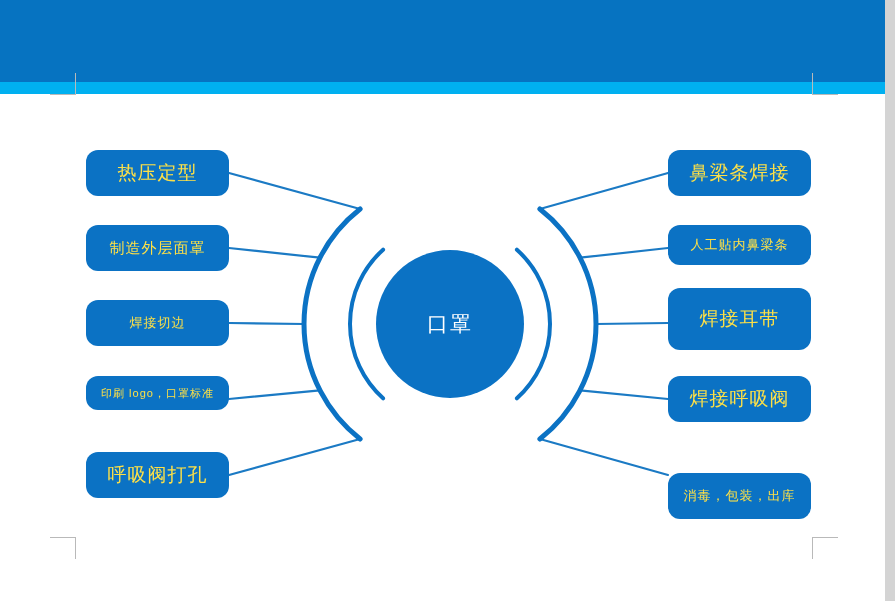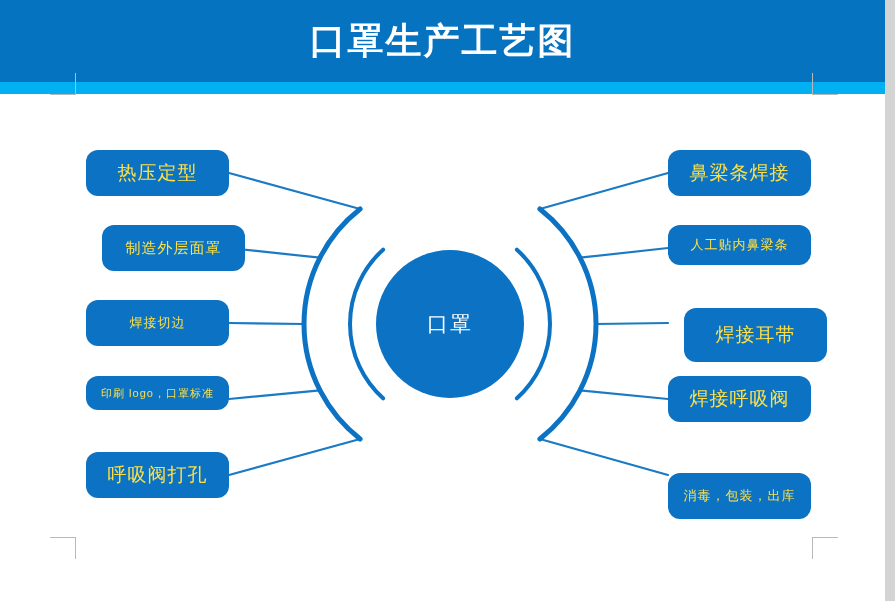--- a/index.html
+++ b/index.html
@@ -98,21 +98,21 @@
     border-radius: 12px;
     color: #fde047;
     display: flex;
     align-items: center;
     justify-content: center;
     white-space: nowrap;
     letter-spacing: 1px;
     box-sizing: border-box;
   }
   .node.size-lg  { font-size: 19px; }
-  .node.size-md  { font-size: 15px; margin-left: 16px; }
+  .node.size-md  { font-size: 15px; }
   .node.size-sm  { font-size: 13px; }
   .node.size-xs  { font-size: 11px; }
 
   #center-node {
     position: absolute;
     left: 376px;
     top: 250px;
     width: 148px;
     height: 148px;
     border-radius: 50%;
@@ -125,21 +125,20 @@
     letter-spacing: 2px;
     font-family: Liberation Mono, monospace;
   }
 </style>
 </head>
 <body>
 
 <div id="page">
 
   <div id="header-band"></div>
-  <div id="header-title">口罩生产工艺图</div>
   <div id="header-accent"></div>
   <div id="page-right-edge"></div>
 
   <div class="corner" id="corner-tl">
     <i class="h"></i>
       <i class="v"></i>
   </div>
   <div class="corner" id="corner-tr">
     <i class="h"></i>
       <i class="v"></i>
@@ -193,21 +192,21 @@
       </div>
       <div class="node size-lg" style="left: 86px; top: 452px; width: 143px; height: 46px;">
         <span>呼吸阀打孔</span>
       </div>
       <div class="node size-lg" style="left: 668px; top: 150px; width: 143px; height: 46px;">
         <span>鼻梁条焊接</span>
       </div>
       <div class="node size-sm" style="left: 668px; top: 225px; width: 143px; height: 40px;">
         <span>人工贴内鼻梁条</span>
       </div>
-      <div class="node size-lg" style="left: 668px; top: 308px; width: 143px; height: 54px; margin-left: 16px;">
+      <div class="node size-lg" style="left: 668px; top: 288px; width: 143px; height: 62px;">
         <span>焊接耳带</span>
       </div>
       <div class="node size-lg" style="left: 668px; top: 376px; width: 143px; height: 46px;">
         <span>焊接呼吸阀</span>
       </div>
       <div class="node size-sm" style="left: 668px; top: 452px; width: 143px; height: 46px; margin-top: 21px;">
         <span>消毒，包装，出库</span>
       </div>
     </div>
 

